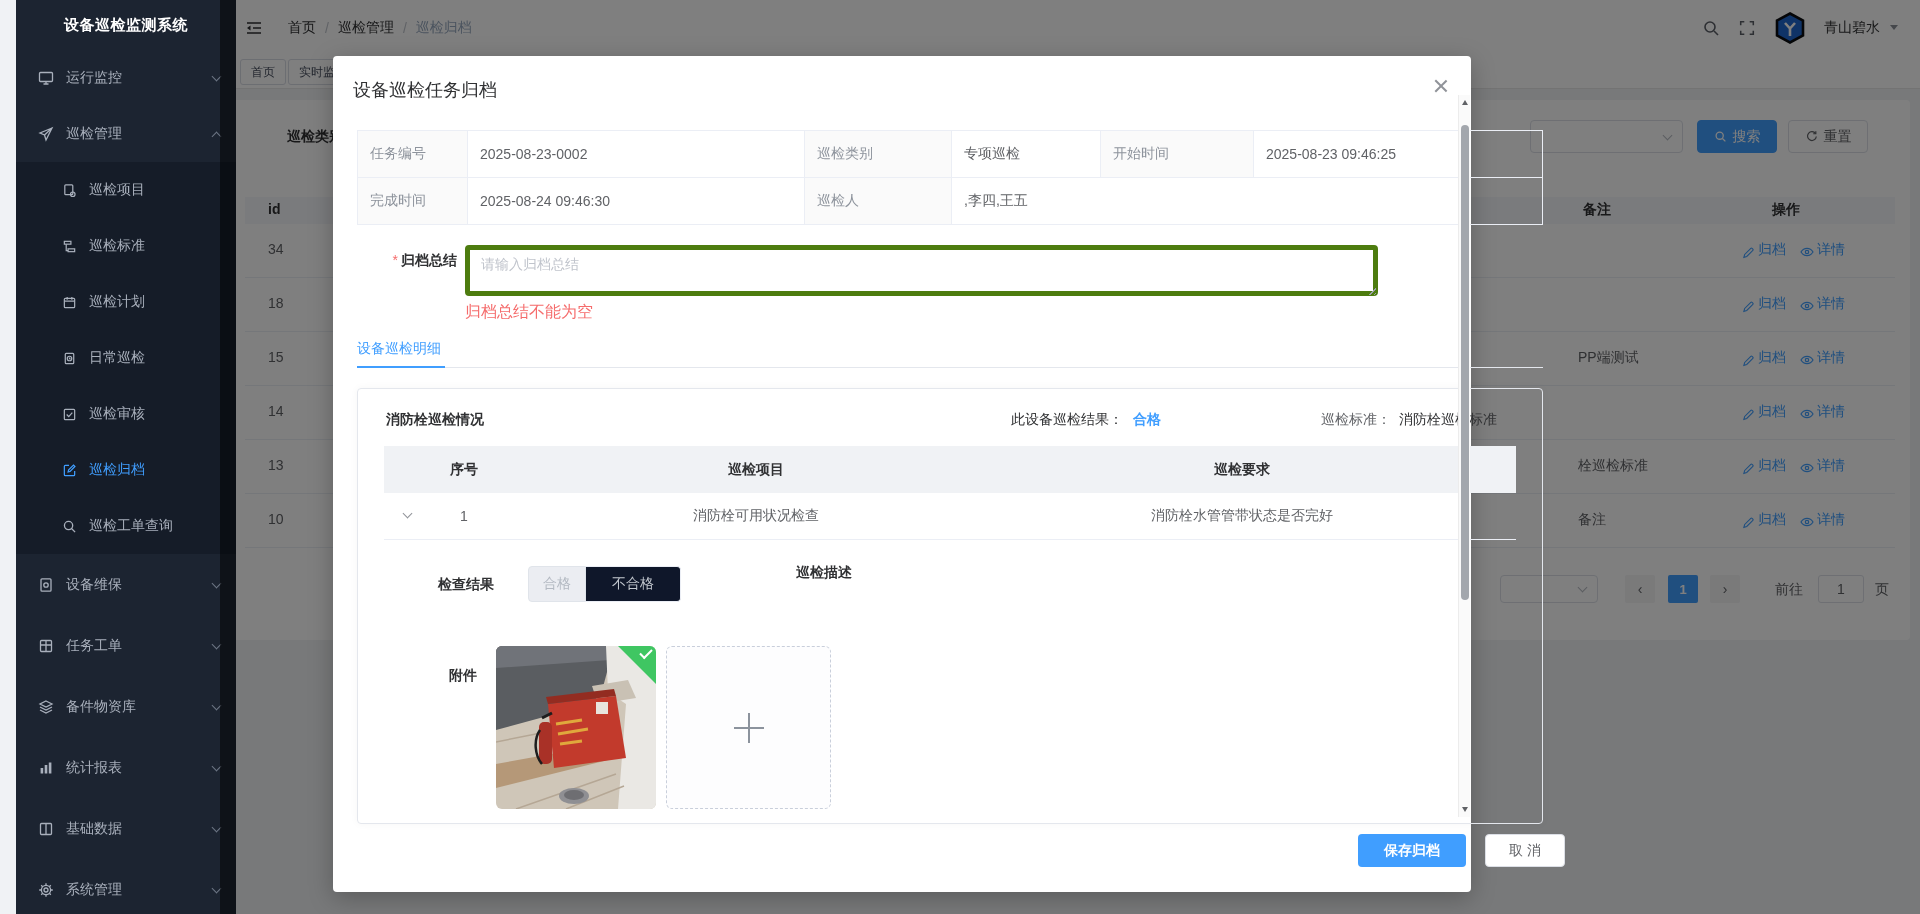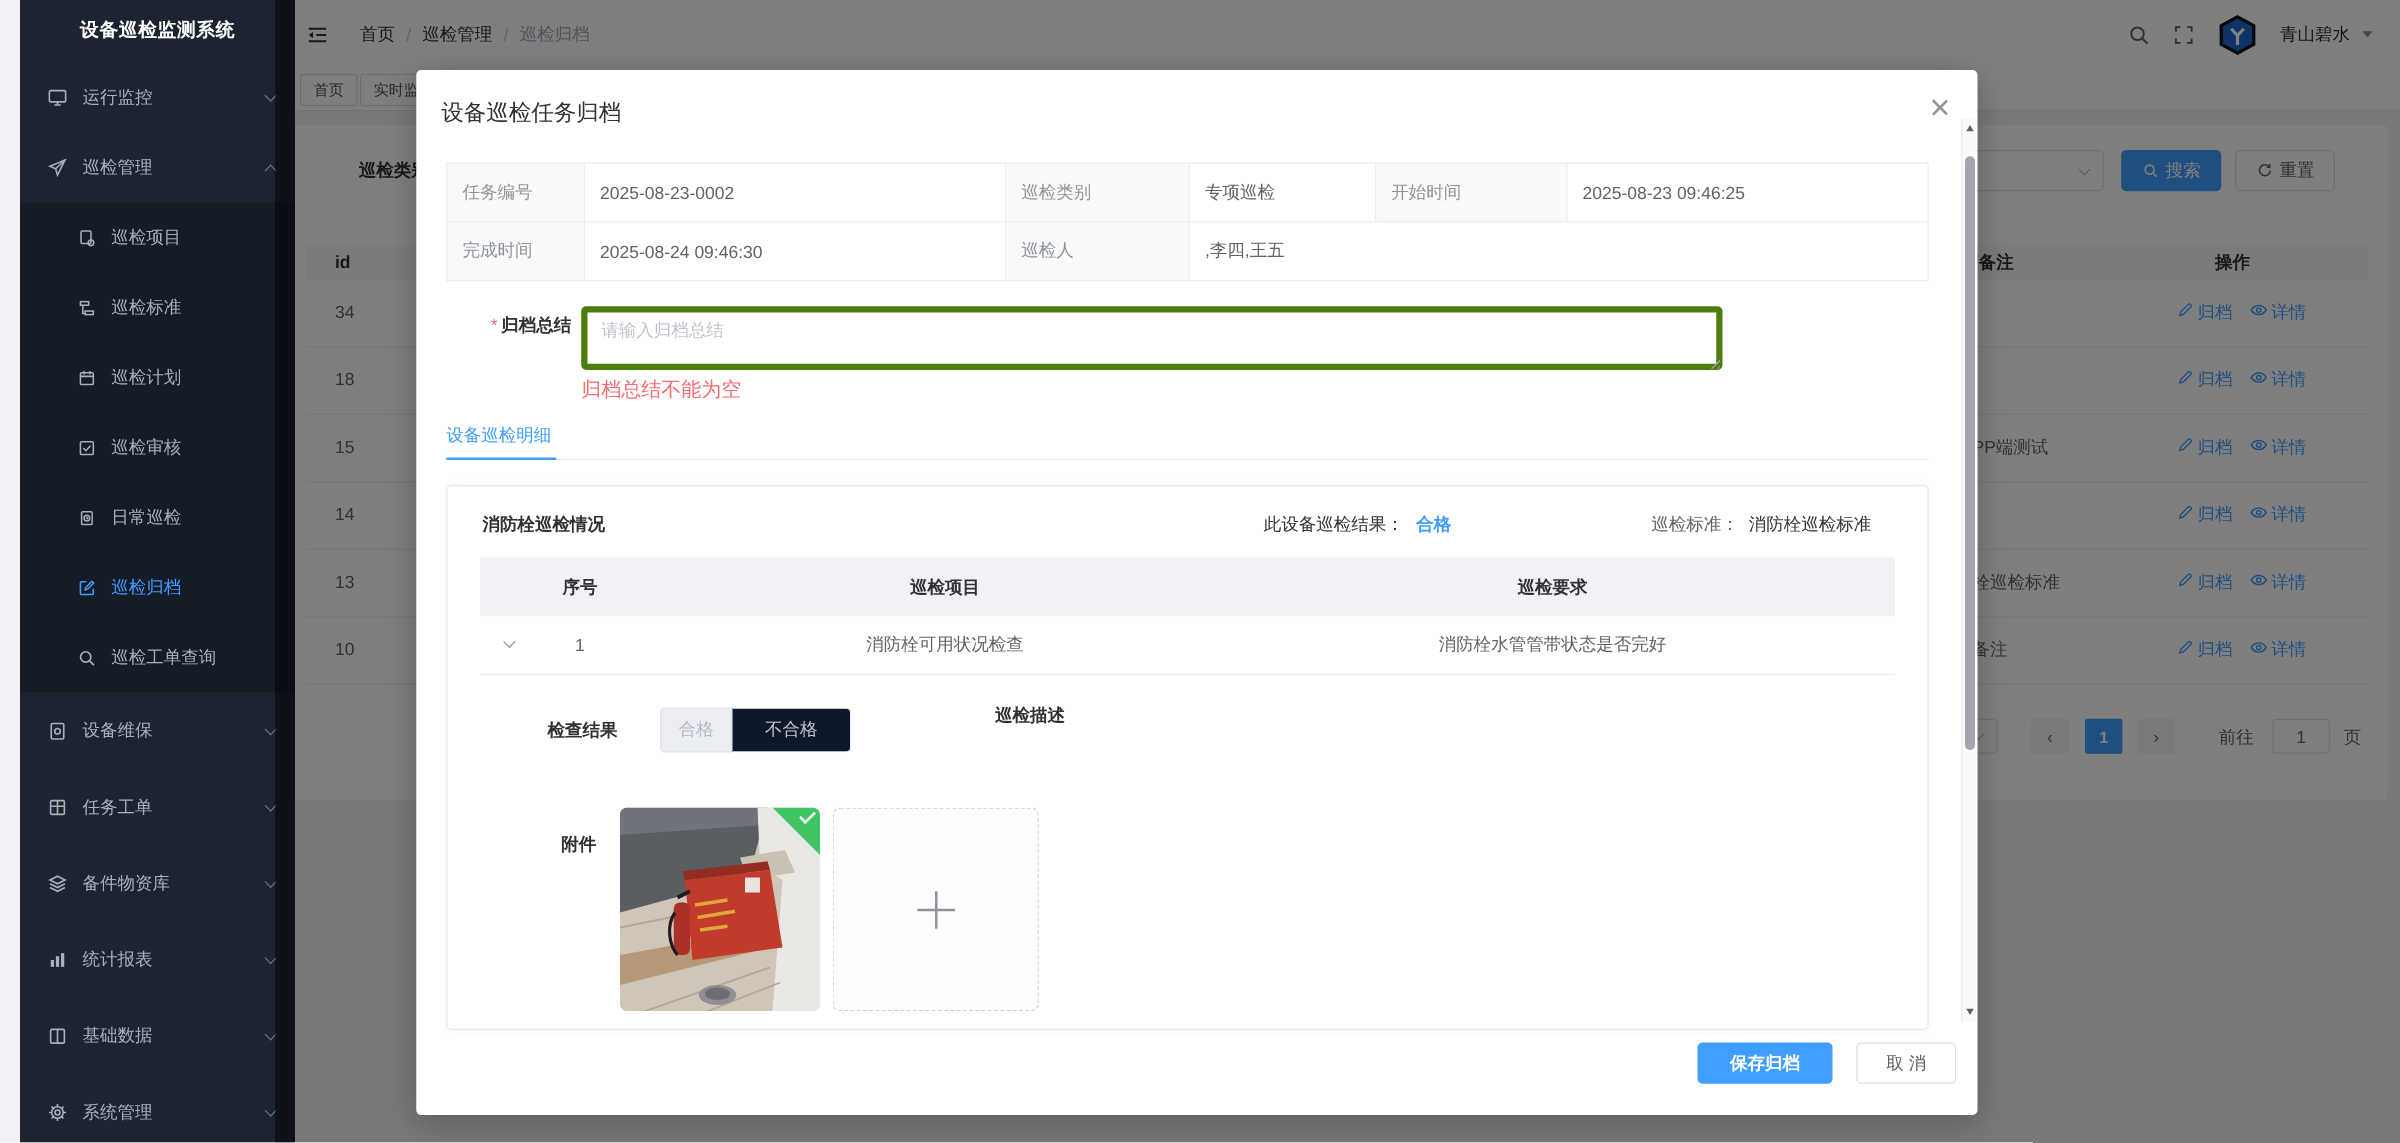--- a/index.html
+++ b/index.html
@@ -42,30 +42,30 @@
   .btn{display:flex;align-items:center;justify-content:center;gap:6px;border-radius:4px;font-size:14px;cursor:pointer}
   .btn.blue{background:#409eff;color:#fff;border:1px solid #409eff}
   .btn.plain{background:#fff;color:#606266;border:1px solid #dcdfe6}
 
   .th-row{position:absolute;left:15px;right:15px;top:97px;height:27px;background:#f5f7fa}
   .th-row span{position:absolute;top:4px;font-weight:700;color:#303133;font-size:14px}
   .brow{position:absolute;left:15px;right:15px;height:54px;border-bottom:1px solid #ebeef5;color:#606266;font-size:14px}
   .brow .idc{position:absolute;left:23px;top:17px}
   .brow .rmk{position:absolute;left:1333px;top:17px;width:200px;white-space:nowrap;overflow:hidden}
   .brow .acts{position:absolute;left:1497px;top:17px;display:flex;gap:14px}
-  .alink{color:#409eff;display:flex;align-items:flex-start;gap:3px;cursor:pointer;font-size:14px}
+  .alink{color:#409eff;display:flex;align-items:flex-end;gap:3px;cursor:pointer;font-size:14px}
 
   .pg{position:absolute;font-size:14px;color:#606266}
   .pgbtn{width:30px;height:28px;border-radius:2px;background:#f4f4f5;color:#606266;display:flex;align-items:center;justify-content:center;font-size:14px}
   .pgbtn.on{background:#409eff;color:#fff;font-weight:700;font-size:13px}
   .pginp{width:46px;height:28px;border:1px solid #dcdfe6;border-radius:3px;text-align:center;font-size:14px;color:#606266}
 
   
   .overlay{position:absolute;left:220px;top:0;right:0;bottom:0;background:rgba(0,0,0,.5);z-index:50}
-  .modal{position:absolute;left:333px;top:56px;width:1249px;height:836px;background:#fff;border-radius:4px;
+  .modal{position:absolute;left:333px;top:56px;width:1138px;height:836px;background:#fff;border-radius:4px;
          box-shadow:0 6px 24px rgba(0,0,0,.25);z-index:60}
   .m-title{position:absolute;left:20px;top:22px;font-size:18px;color:#303133}
   .m-close{position:absolute;right:20px;top:20px;width:20px;height:20px;cursor:pointer}
   .m-close::before,.m-close::after{content:"";position:absolute;left:9px;top:2px;width:1.6px;height:16px;background:#909399}
   .m-close::before{transform:rotate(45deg)}.m-close::after{transform:rotate(-45deg)}
 
   table.info{position:absolute;left:24px;top:74px;width:1186px;border-collapse:collapse;font-size:14px;table-layout:fixed}
   table.info td{border:1px solid #ebeef5;height:47px;padding:0 12px}
   table.info td.lab{background:#fafafa;color:#8d939c}
   table.info td.val{color:#606266}
@@ -164,32 +164,32 @@
       </div>
     <div class="mi">
       <svg width="15" height="15" viewBox="0 0 16 16" fill="none" stroke="currentColor" stroke-width="1.3">
           <rect x="2.5" y="3.5" width="11" height="10" rx="1"></rect>
           <path d="M2.5 6.5h11M5.5 2v3M10.5 2v3"></path>
         </svg>
       <span class="lbl">巡检计划</span>
       </div>
     <div class="mi">
       <svg width="15" height="15" viewBox="0 0 16 16" fill="none" stroke="currentColor" stroke-width="1.3">
-          <rect x="2.5" y="2.5" width="11" height="11" rx="1"></rect>
-          <path d="M5 8l2.2 2.2L11 6"></path>
-        </svg>
-      <span class="lbl">巡检审核</span>
-      </div>
-    <div class="mi">
-      <svg width="15" height="15" viewBox="0 0 16 16" fill="none" stroke="currentColor" stroke-width="1.3">
           <rect x="3.5" y="2.5" width="9" height="11" rx="1"></rect>
           <circle cx="8" cy="8" r="2.4"></circle>
           <path d="M8 6.8V8l1 .8"></path>
         </svg>
       <span class="lbl">日常巡检</span>
+      </div>
+    <div class="mi">
+      <svg width="15" height="15" viewBox="0 0 16 16" fill="none" stroke="currentColor" stroke-width="1.3">
+          <rect x="2.5" y="2.5" width="11" height="11" rx="1"></rect>
+          <path d="M5 8l2.2 2.2L11 6"></path>
+        </svg>
+      <span class="lbl">巡检审核</span>
       </div>
     <div class="mi active">
       <svg width="15" height="15" viewBox="0 0 16 16" fill="none" stroke="currentColor" stroke-width="1.3">
           <path d="M13.5 8.5v4a1 1 0 01-1 1h-9a1 1 0 01-1-1v-9a1 1 0 011-1h4"></path>
           <path d="M6.5 9.5l.6-2.1 5.2-5.2 1.5 1.5-5.2 5.2z"></path>
         </svg>
       <span class="lbl">巡检归档</span>
       </div>
     <div class="mi">
       <svg width="15" height="15" viewBox="0 0 16 16" fill="none" stroke="currentColor" stroke-width="1.4">

